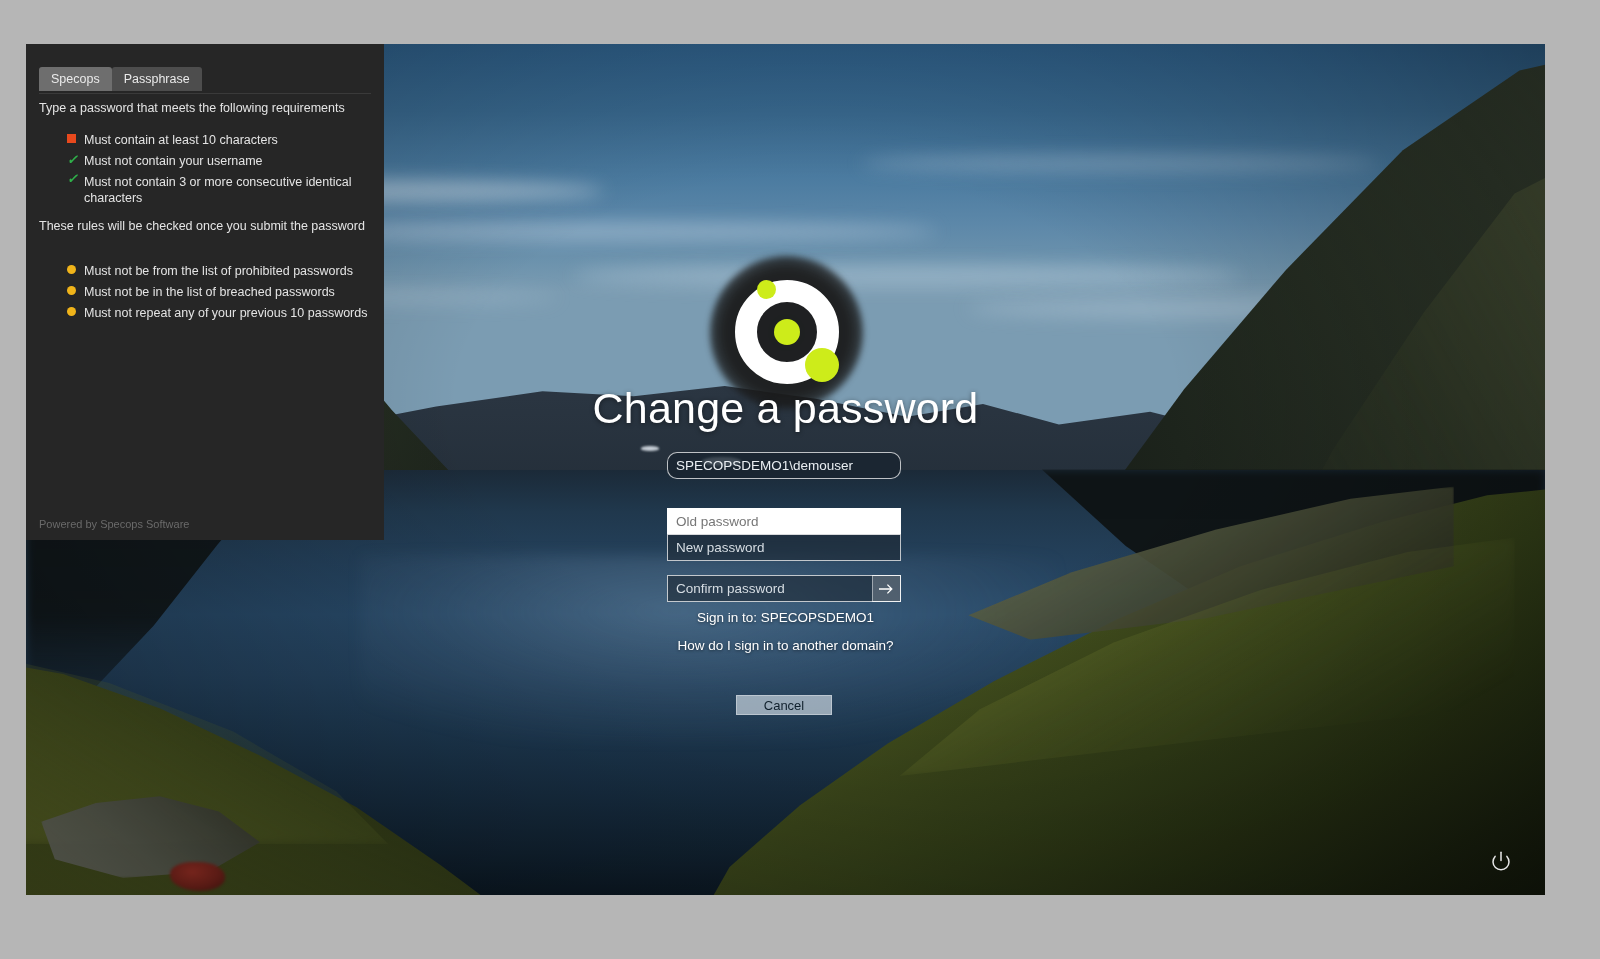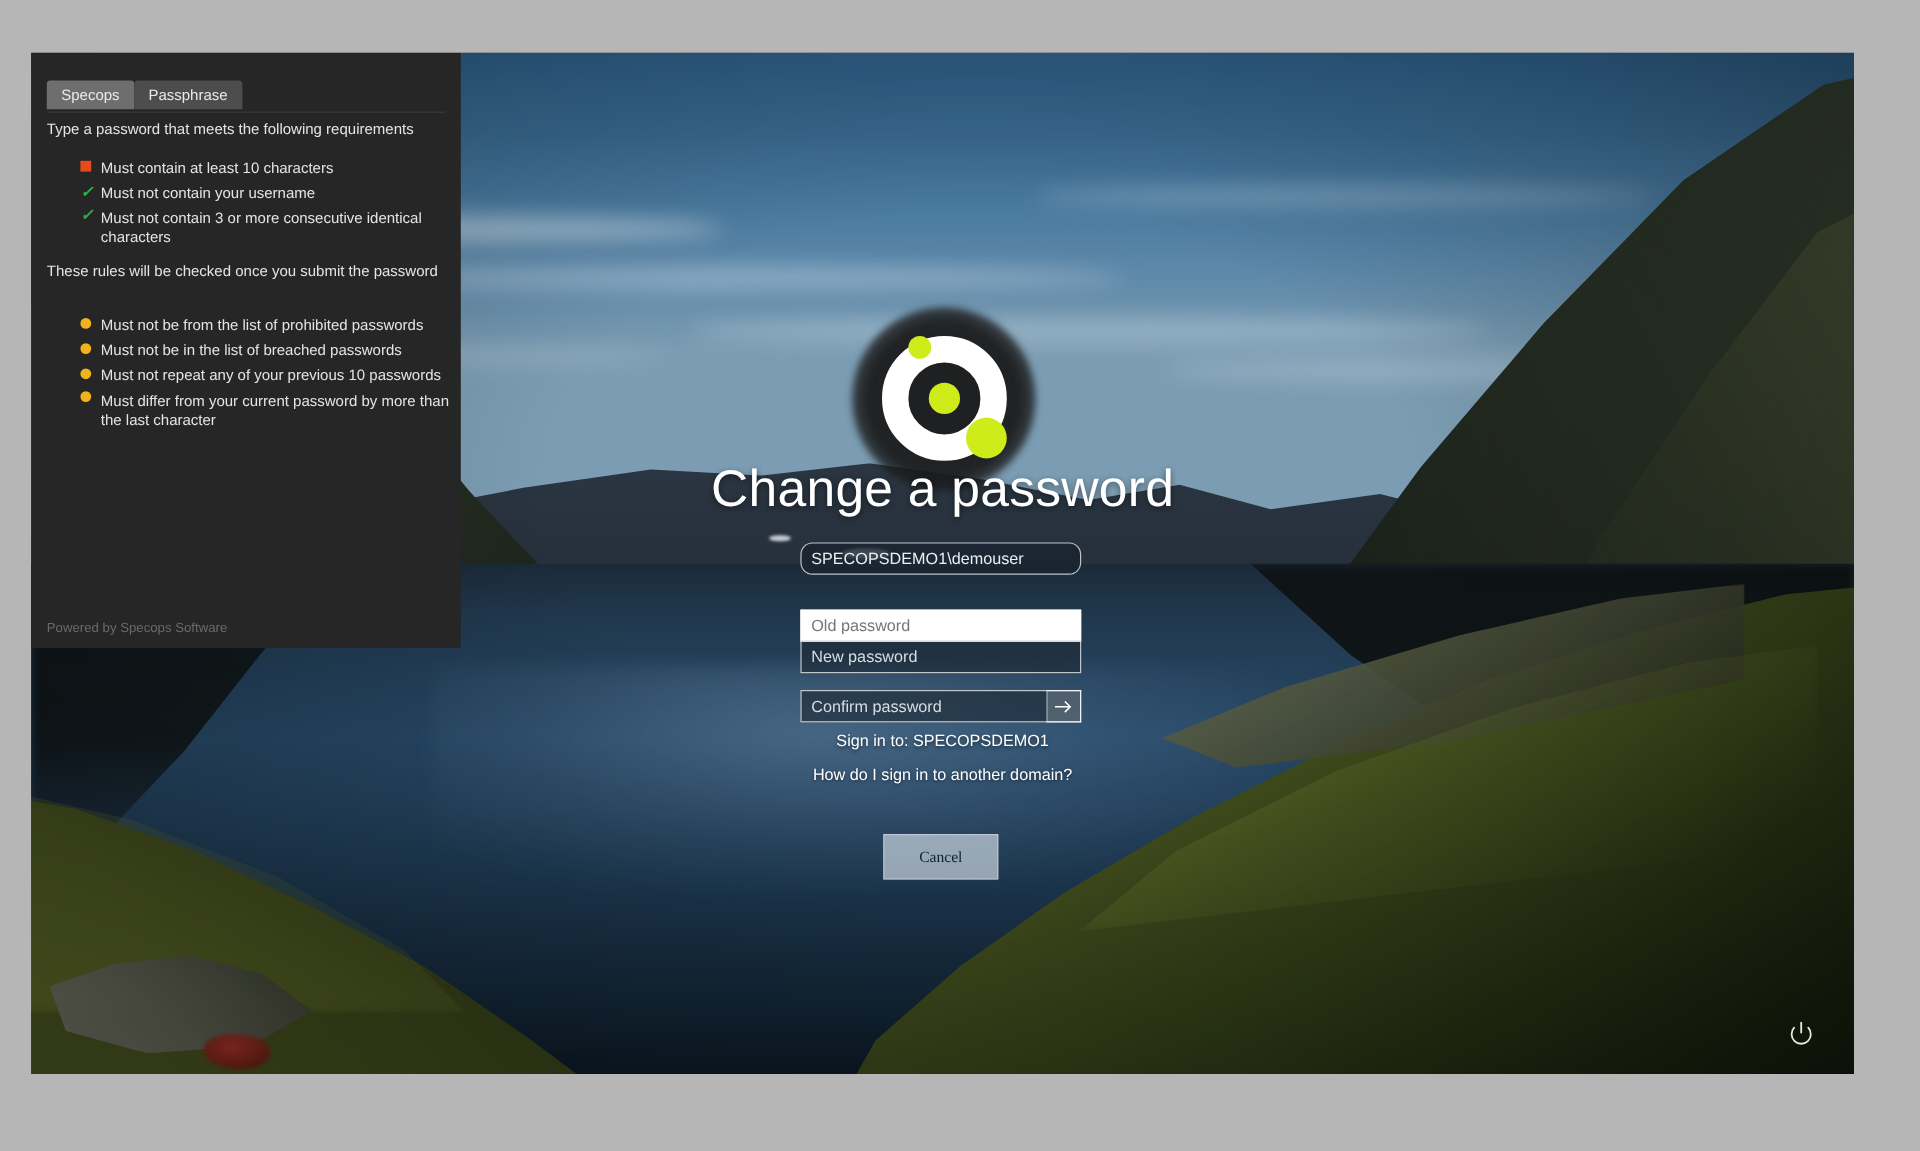--- a/index.html
+++ b/index.html
@@ -353,25 +353,25 @@
     left: 0; top: 594px;
     width: 100%;
     font-size: 13.5px;
     color: #ffffff;
     text-shadow: 0 1px 3px rgba(0,0,0,0.5);
     cursor: pointer;
   }
   #cancel-button {
     position: absolute;
     left: 710px; top: 651px;
-    width: 96px; height: 38px;
+    width: 96px; height: 20px;
     background: rgba(222,232,240,0.62);
     border: 1px solid rgba(255,255,255,0.35);
     color: #10202c;
-    font-family: Liberation Serif, serif;
+    font-family: Liberation Sans, sans-serif;
     font-size: 13px;
     cursor: pointer;
   }
 
   
   #power-button {
     position: absolute;
     left: 1462px; top: 804px;
     width: 26px; height: 26px;
     cursor: pointer;
@@ -600,25 +600,19 @@
               <i class="ic-pending"></i>
             </span>
           <span class="rule-text">Must not be in the list of breached passwords</span>
         </div>
         <div class="rule">
           <span class="rule-icon">
               <i class="ic-pending"></i>
             </span>
           <span class="rule-text">Must not repeat any of your previous 10 passwords</span>
         </div>
-        <div class="rule wrapped">
-          <span class="rule-icon">
-              <i class="ic-pending"></i>
-            </span>
-          <span class="rule-text">Must differ from your current password by more than the last character</span>
-        </div>
       </div>
 
       <div id="panel-footer">Powered by Specops Software</div>
     </div>
 
   </div>
 </div>
 
 </body></html>

